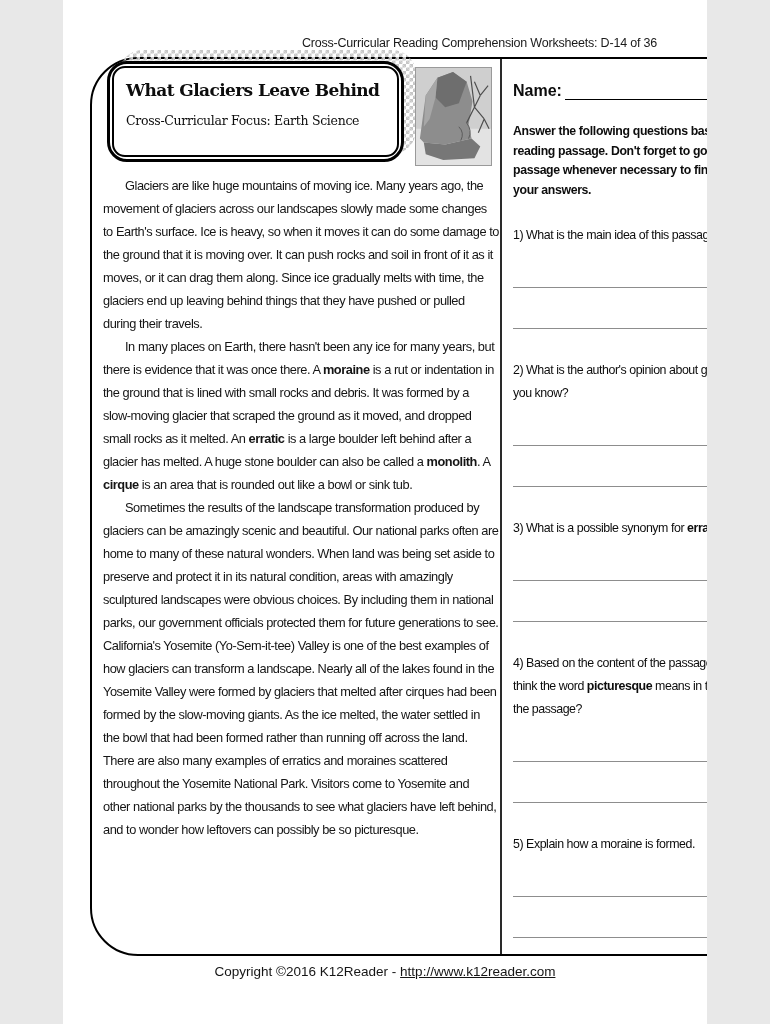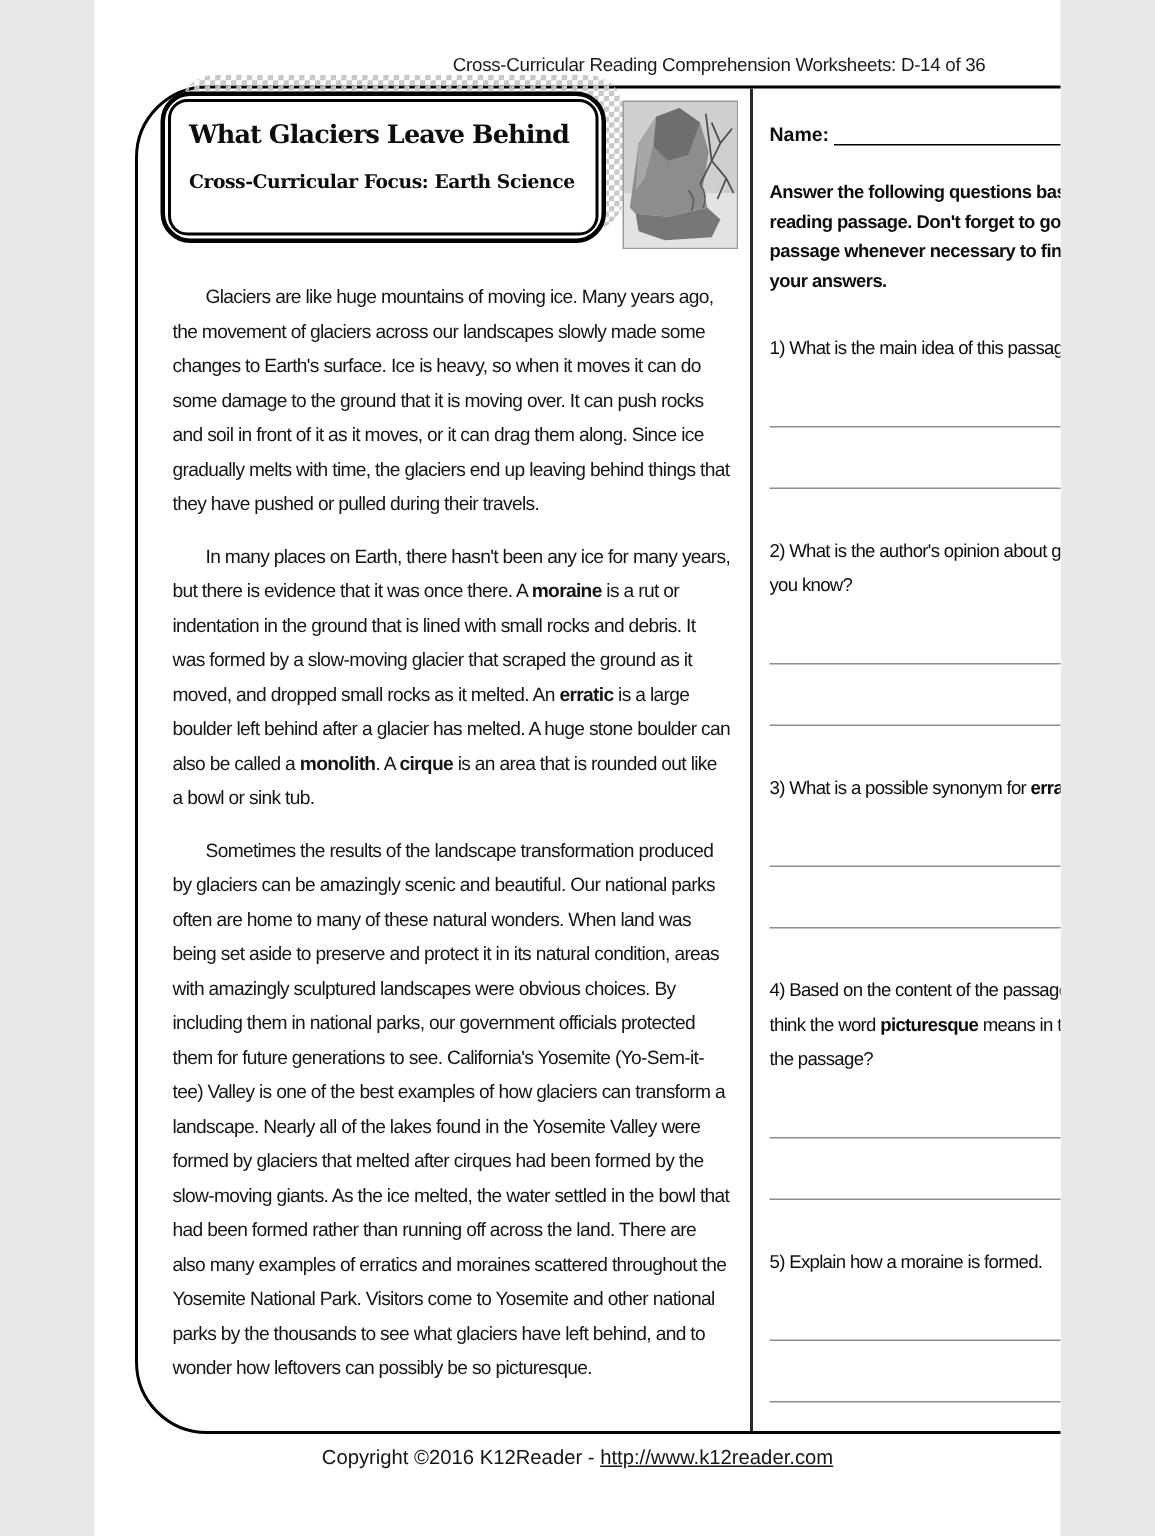--- a/index.html
+++ b/index.html
@@ -40,38 +40,38 @@
   }
   .title-box-inner {
     position:absolute; inset:2px; border:2px solid #000; border-radius:13px;
     padding:12px 6px 0 12px; background:#fff;
   }
   .worksheet-title {
     margin:0; font-family:"DejaVu Serif", serif; font-weight:800;
     font-size:17px; letter-spacing:-0.6px; white-space:nowrap;
   }
   .worksheet-subtitle {
-    margin:13px 0 0 0; font-family:"DejaVu Serif", serif; font-weight:700;
+    margin:13px 0 0 0; font-family:"DejaVu Serif", serif; font-weight:400;
     font-size:12.5px; letter-spacing:-0.3px; white-space:nowrap;
   }
 
   .photo {
     position:absolute; left:352px; top:67px; width:77px; height:99px;
     border:1px solid #9a9a9a;
   }
 
   .passage {
     position:absolute; left:40px; top:174px; width:396px;
     font-size:12.8px; line-height:23px; letter-spacing:-0.45px; color:#151515;
   }
-  .passage p { margin:12px; text-indent:22px; }
+  .passage p { margin:0; text-indent:22px; }
 
   .right-col { position:absolute; left:450px; top:82px; width:276px; }
   .name-row { display:flex; align-items:flex-end; }
-  .name-label { font-weight:bold; font-size:13px; }
+  .name-label { font-weight:bold; font-size:16px; }
   .name-line { flex:1; border-bottom:1.6px solid #000; height:15px; margin-left:3px; margin-right:10px; }
   .instructions {
     margin-top:22px; font-weight:bold; font-size:12.3px;
     line-height:19.5px; letter-spacing:-0.35px;
   }
   .questions { margin-top:24px; }
   .question-block { margin-bottom:30px; }
   .question-text { margin:0; font-size:12.4px; line-height:23px; letter-spacing:-0.45px; }
   .answer-line { height:0; border-bottom:1.3px solid #8d8d8d; margin-top:40px; }
 

